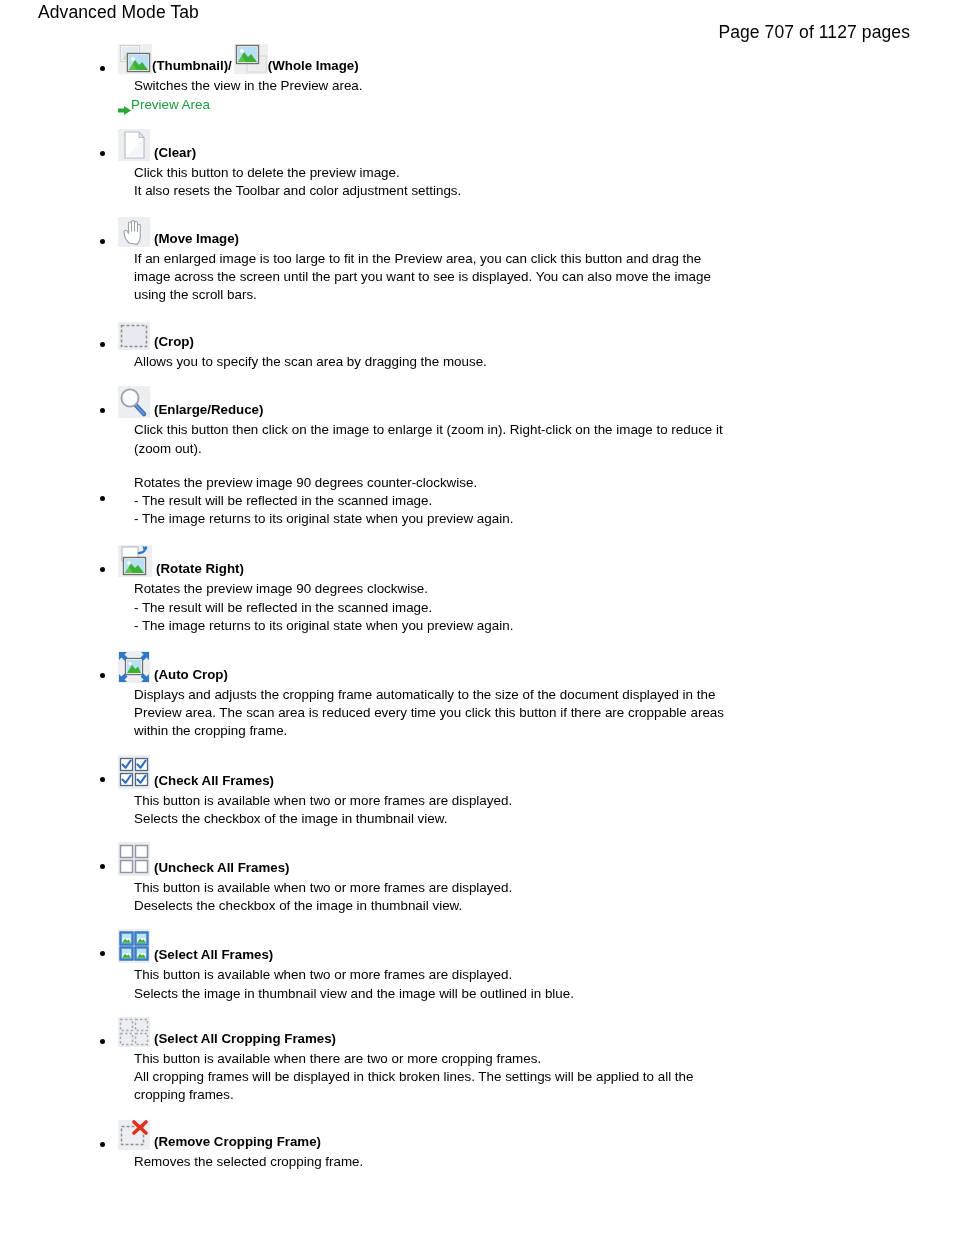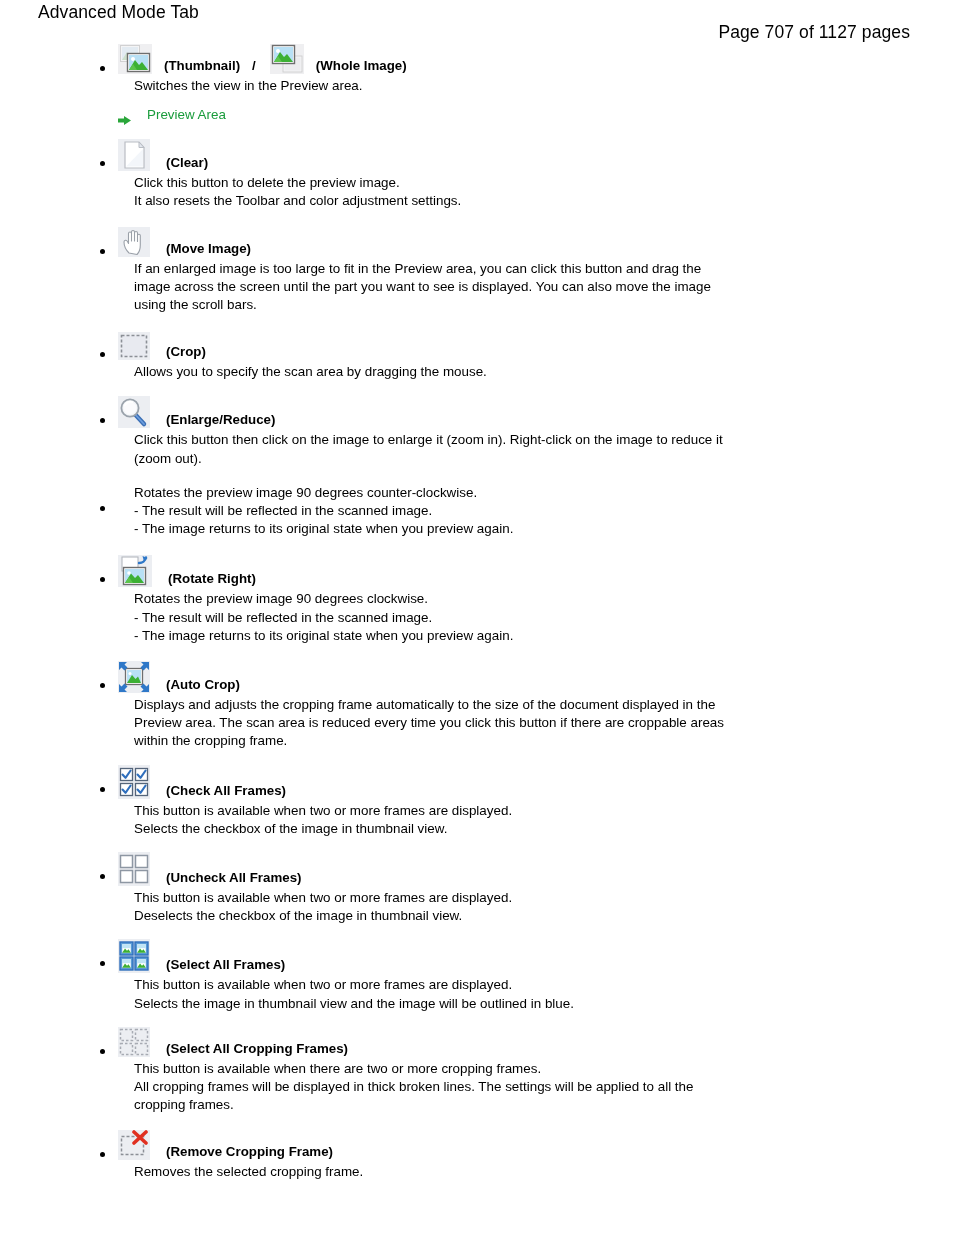--- a/index.html
+++ b/index.html
@@ -66,21 +66,21 @@
     width: 5px;
     height: 5px;
     border-radius: 50%;
     background: #000;
   }
   li.tool-item.two-row::before { top: 30px; }
 
   .item-head {
     display: flex;
     align-items: flex-end;
-    gap: 12px;
+    gap: 0px;
     min-height: 30px;
   }
   .item-label {
     font-size: 13.3px;
     font-weight: bold;
     line-height: 15px;
     padding-bottom: 1px;
     white-space: nowrap;
   }
   .item-label.pad-left { padding-left: 4px; }
@@ -96,22 +96,22 @@
     line-height: 18.2px;
     margin: 3px 0 0 16px;
     max-width: 600px;
     color: #000;
   }
   .desc.wide { max-width: 602px; }
 
   .link-row {
     display: flex;
     align-items: center;
-    gap: 16px;
-    margin-top: 11px;
+    gap: 0;
+    margin-top: 1px;
   }
   .link-text {
     color: #1a9c3c;
     font-size: 13.4px;
     line-height: 17px;
     text-decoration: none;
   }
   .arrow-green {
     width: 13px; height: 9px;
     display: inline-block;

